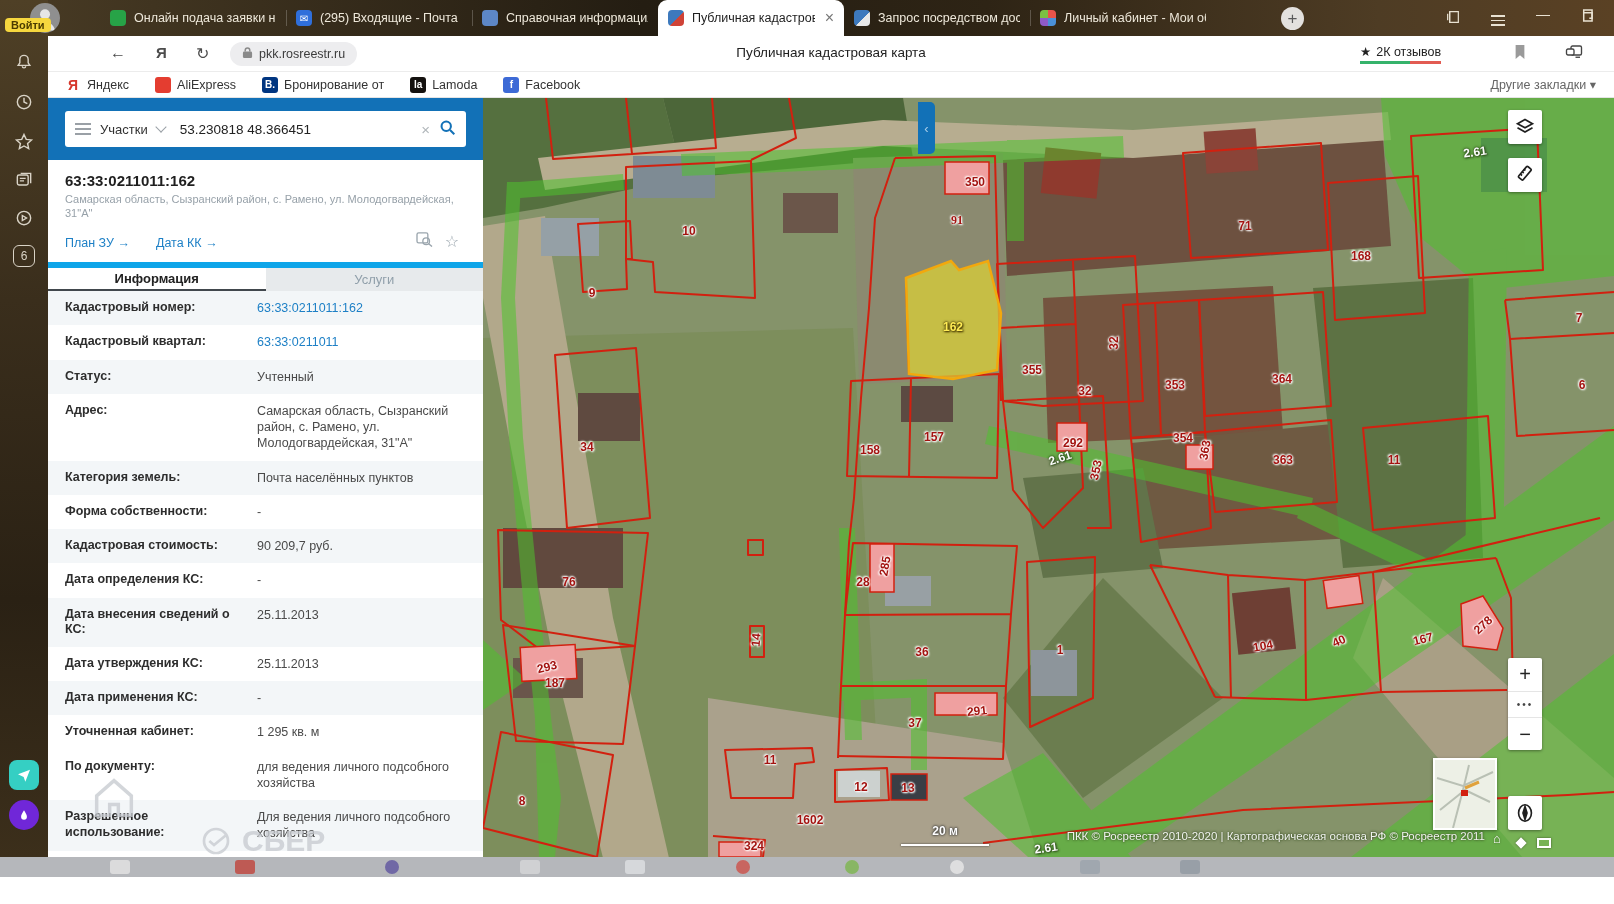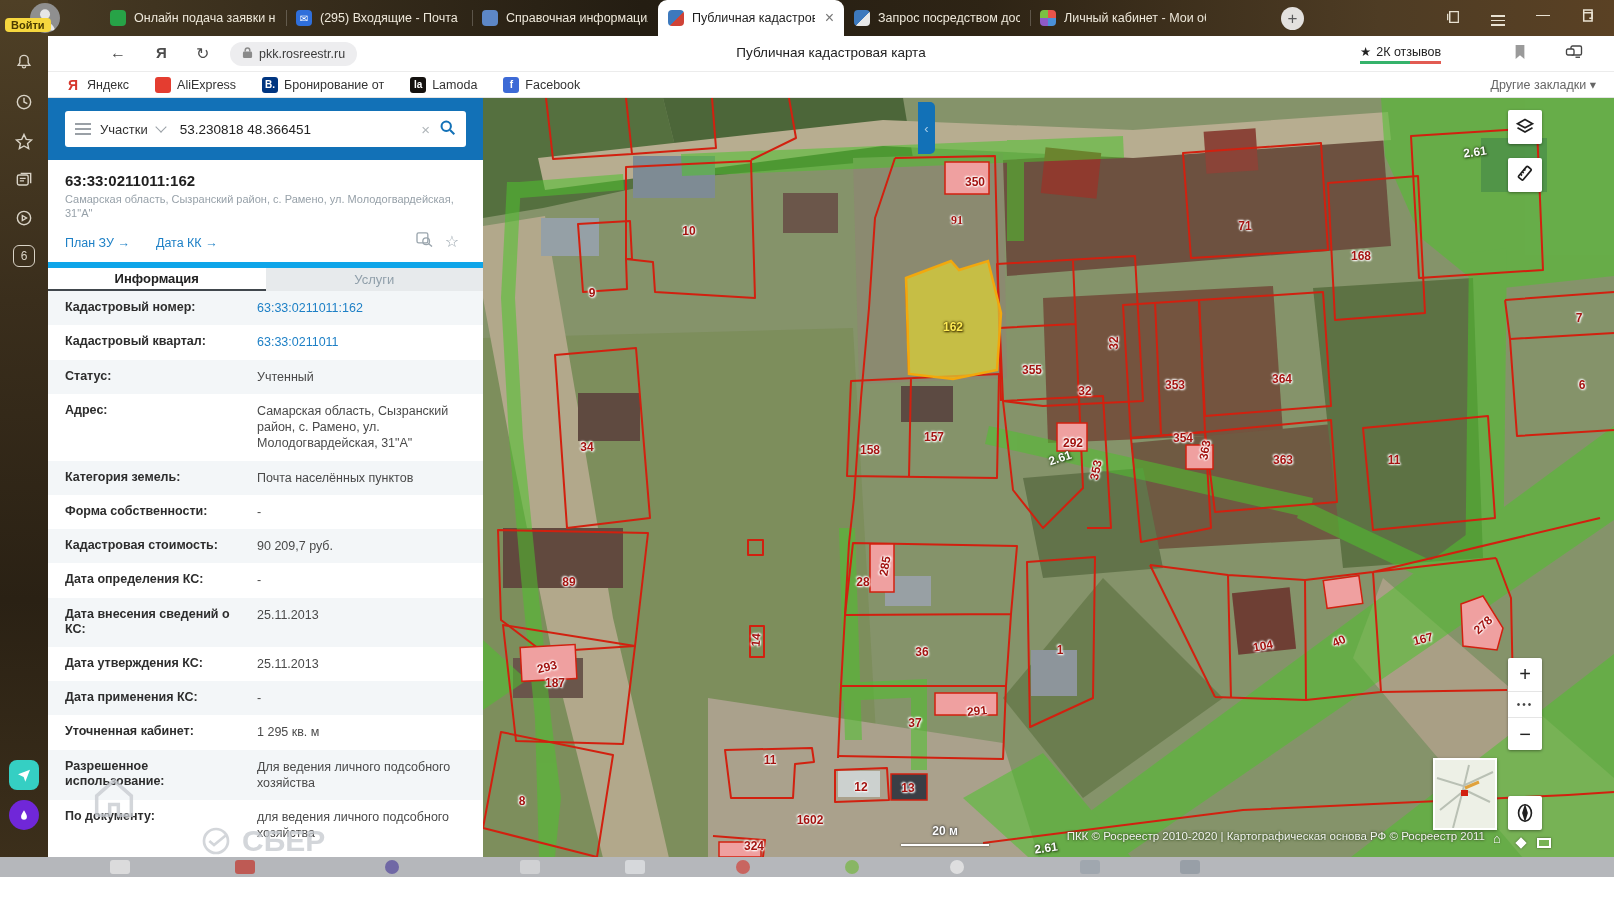--- a/index.html
+++ b/index.html
@@ -349,27 +349,27 @@
         <div class="iv">25.11.2013</div>
       </div>
       <div class="irow alt">
         <div class="il">Дата применения КС:</div>
         <div class="iv">-</div>
       </div>
       <div class="irow">
         <div class="il">Уточненная кабинет:</div>
         <div class="iv">1 295 кв. м</div>
       </div>
+      <div class="irow">
+        <div class="il">По документу:</div>
+        <div class="iv">для ведения личного подсобного хозяйства</div>
+      </div>
       <div class="irow alt">
         <div class="il">Разрешенное использование:</div>
         <div class="iv">Для ведения личного подсобного хозяйства</div>
-      </div>
-      <div class="irow">
-        <div class="il">По документу:</div>
-        <div class="iv">для ведения личного подсобного хозяйства</div>
       </div>
     </div>
 </div>
 <div class="abs" id="pscroll" style="left:525px"></div>
 
 <div class="wm" style="left:88px;top:772px">
   <svg width="52" height="52" viewBox="0 0 24 24" fill="none" stroke="rgba(198,203,208,.78)" stroke-width="1.6">
       <path d="M4 11l8-7 8 7v9h-6v-5h-4v5H4z"></path>
     </svg>
 </div>
@@ -503,21 +503,21 @@
       <div class="mlabel red" style="left: 700px; top: 340px; transform: translate(-50%, -50%);">354</div>
       <div class="mlabel red" style="left: 722px; top: 352px; transform: translate(-50%, -50%) rotate(-80deg);">363</div>
       <div class="mlabel red" style="left: 800px; top: 362px; transform: translate(-50%, -50%);">363</div>
       <div class="mlabel red" style="left: 911px; top: 362px; transform: translate(-50%, -50%);">11</div>
       <div class="mlabel red" style="left: 1096px; top: 220px; transform: translate(-50%, -50%);">7</div>
       <div class="mlabel red" style="left: 1099px; top: 287px; transform: translate(-50%, -50%);">6</div>
       <div class="mlabel red" style="left: 451px; top: 339px; transform: translate(-50%, -50%);">157</div>
       <div class="mlabel red" style="left: 387px; top: 352px; transform: translate(-50%, -50%);">158</div>
       <div class="mlabel red" style="left: 380px; top: 484px; transform: translate(-50%, -50%);">28</div>
       <div class="mlabel red" style="left: 402px; top: 468px; transform: translate(-50%, -50%) rotate(-80deg);">285</div>
-      <div class="mlabel red" style="left: 86px; top: 484px; transform: translate(-50%, -50%);">89</div>
+      <div class="mlabel red" style="left: 86px; top: 484px; transform: translate(-50%, -50%);">76</div>
       <div class="mlabel red" style="left: 273px; top: 542px; transform: translate(-50%, -50%) rotate(-85deg);">14</div>
       <div class="mlabel red" style="left: 64px; top: 569px; transform: translate(-50%, -50%) rotate(-14deg);">293</div>
       <div class="mlabel red" style="left: 72px; top: 585px; transform: translate(-50%, -50%);">187</div>
       <div class="mlabel red" style="left: 39px; top: 703px; transform: translate(-50%, -50%);">8</div>
       <div class="mlabel red" style="left: 439px; top: 554px; transform: translate(-50%, -50%);">36</div>
       <div class="mlabel red" style="left: 577px; top: 552px; transform: translate(-50%, -50%);">1</div>
       <div class="mlabel red" style="left: 432px; top: 625px; transform: translate(-50%, -50%);">37</div>
       <div class="mlabel red" style="left: 494px; top: 613px; transform: translate(-50%, -50%) rotate(-6deg);">291</div>
       <div class="mlabel red" style="left: 780px; top: 548px; transform: translate(-50%, -50%) rotate(-10deg);">104</div>
       <div class="mlabel red" style="left: 856px; top: 543px; transform: translate(-50%, -50%) rotate(-24deg);">40</div>

